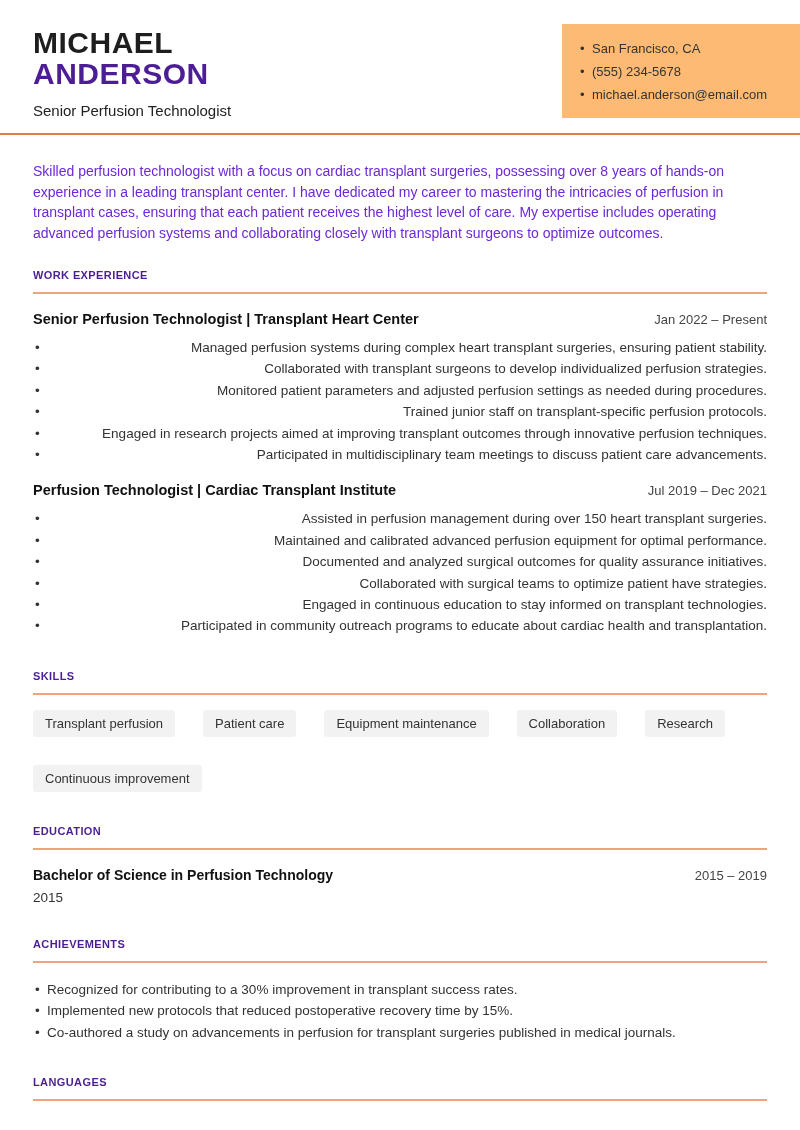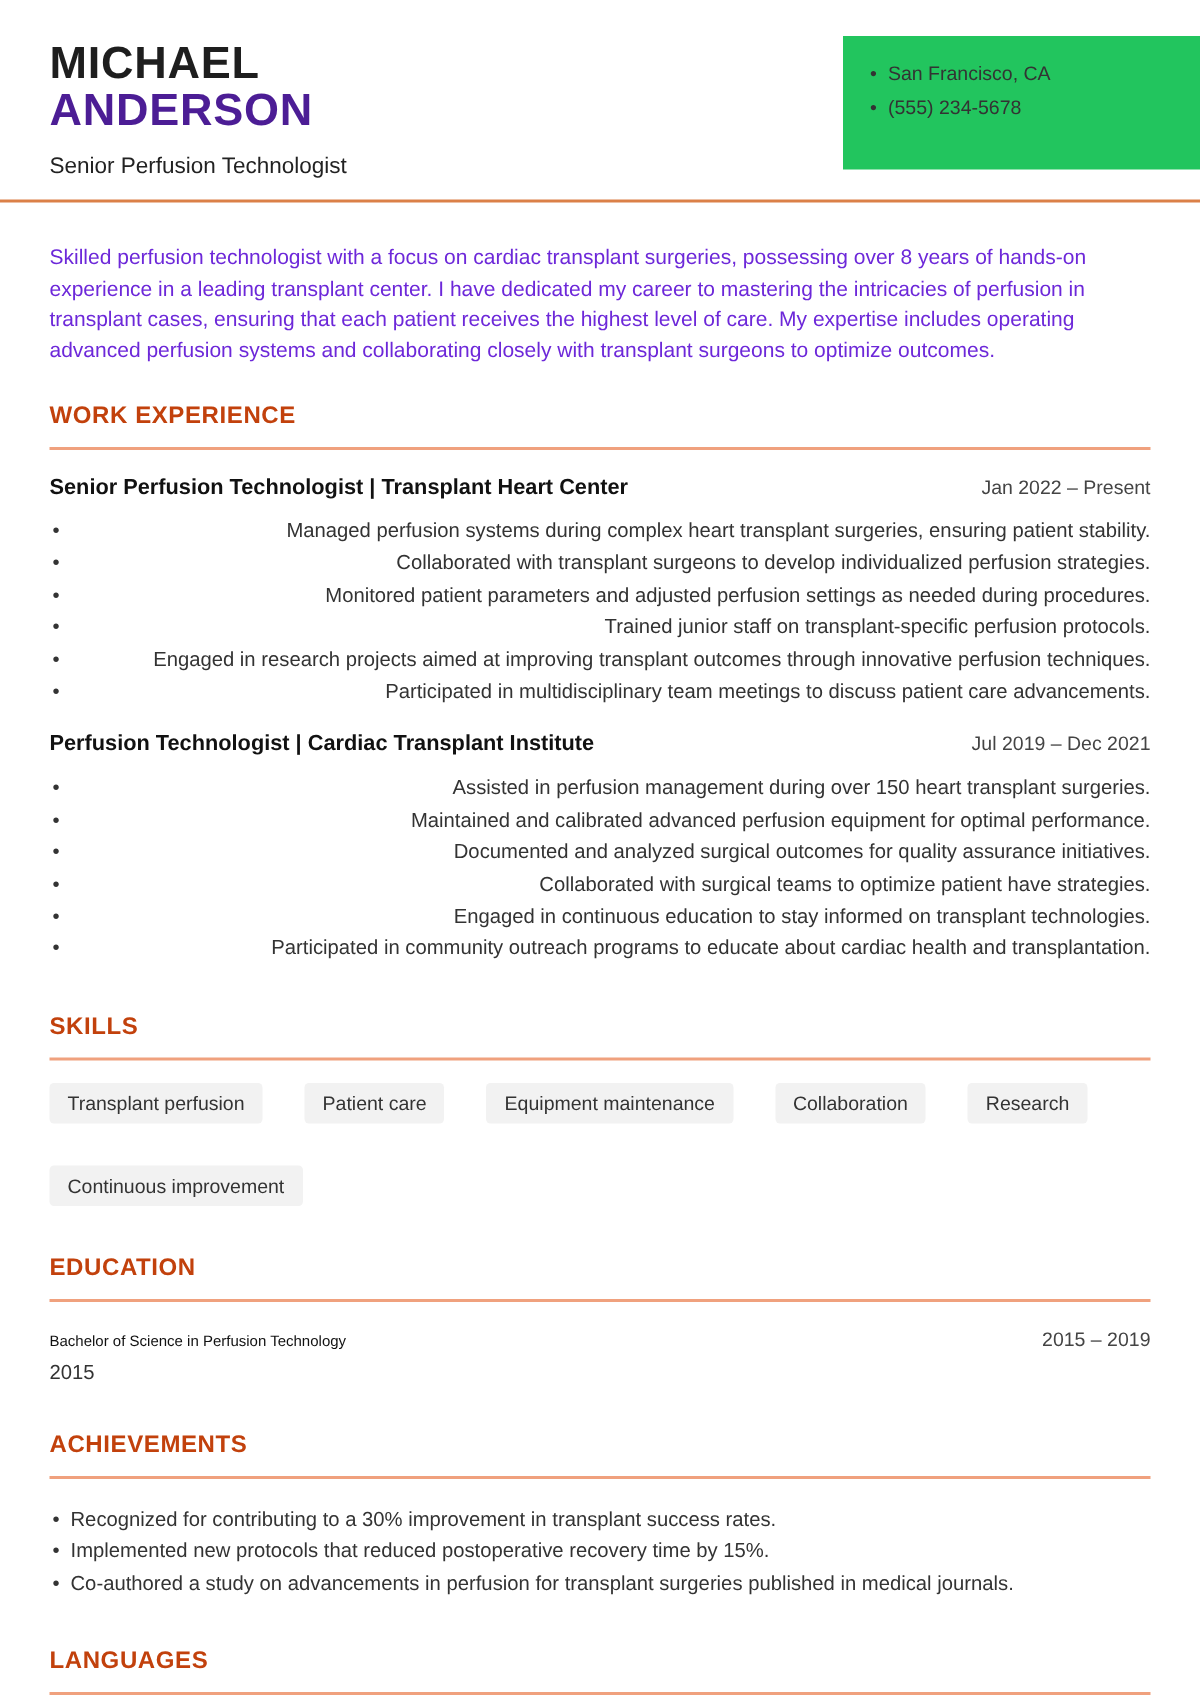--- a/index.html
+++ b/index.html
@@ -28,21 +28,21 @@
     font-size: 15px;
     font-weight: 500;
     color: #222222;
   }
   .contact-box {
     position: absolute;
     top: 24px;
     right: 0;
     width: 238px;
     min-height: 89px;
-    background: #22c55e;
+    background: #fdba74;
     padding: 13px 10px 12px 18px;
   }
   .contact-item {
     font-size: 13px;
     color: #333333;
     line-height: 23px;
     padding-left: 12px;
     position: relative;
   }
   .contact-item::before {
@@ -63,24 +63,24 @@
 
   .summary {
     font-size: 14px;
     line-height: 20.5px;
     color: #6d28d9;
   }
 
   .section { margin-top: 33px; }
   .section.first { margin-top: 26px; }
   .section-title {
-    font-size: 16px;
+    font-size: 11px;
     font-weight: bold;
     letter-spacing: 0.4px;
-    color: #c2410c;
+    color: #4c1d95;
   }
   .section-divider {
     margin-top: 11px;
     height: 0;
     border-bottom: 2px solid #f0a17e;
   }
 
   
   .job { margin-top: 17px; text-align: right; }
   .job + .job { }
@@ -121,21 +121,21 @@
     border-radius: 3px;
     padding: 6px 12px;
     font-size: 13px;
     color: #333333;
     line-height: 15px;
   }
 
   
   .edu { margin-top: 17px; }
   .edu-header { display: flex; justify-content: space-between; align-items: baseline; }
-  .edu-degree { font-size: 10px; font-weight: normal; color: #111111; }
+  .edu-degree { font-size: 14px; font-weight: bold; color: #111111; }
   .edu-dates { font-size: 13px; color: #444444; white-space: nowrap; margin-left: 15px; }
   .edu-year { margin-top: 7px; font-size: 13.5px; color: #333333; }
 </style>
 </head>
 <body>
 
 <div class="page">
 
   <div class="header">
     <h1 class="name">
@@ -143,20 +143,21 @@
       <span class="last">ANDERSON</span>
     </h1>
     <div class="headline">Senior Perfusion Technologist</div>
 
     <div class="contact-box">
 
         <div class="contact-item">San Francisco, CA</div>
 
         <div class="contact-item">(555) 234-5678</div>
 
+        <div class="contact-item">michael.anderson@email.com</div>
       </div>
   </div>
   <div class="header-divider"></div>
 
   <div class="main">
 
     <p class="summary">Skilled perfusion technologist with a focus on cardiac transplant surgeries, possessing over 8 years of hands-on experience in a leading transplant center. I have dedicated my career to mastering the intricacies of perfusion in transplant cases, ensuring that each patient receives the highest level of care. My expertise includes operating advanced perfusion systems and collaborating closely with transplant surgeons to optimize outcomes.</p>
 
     <div class="section first">
       <div class="section-title">WORK EXPERIENCE</div>

